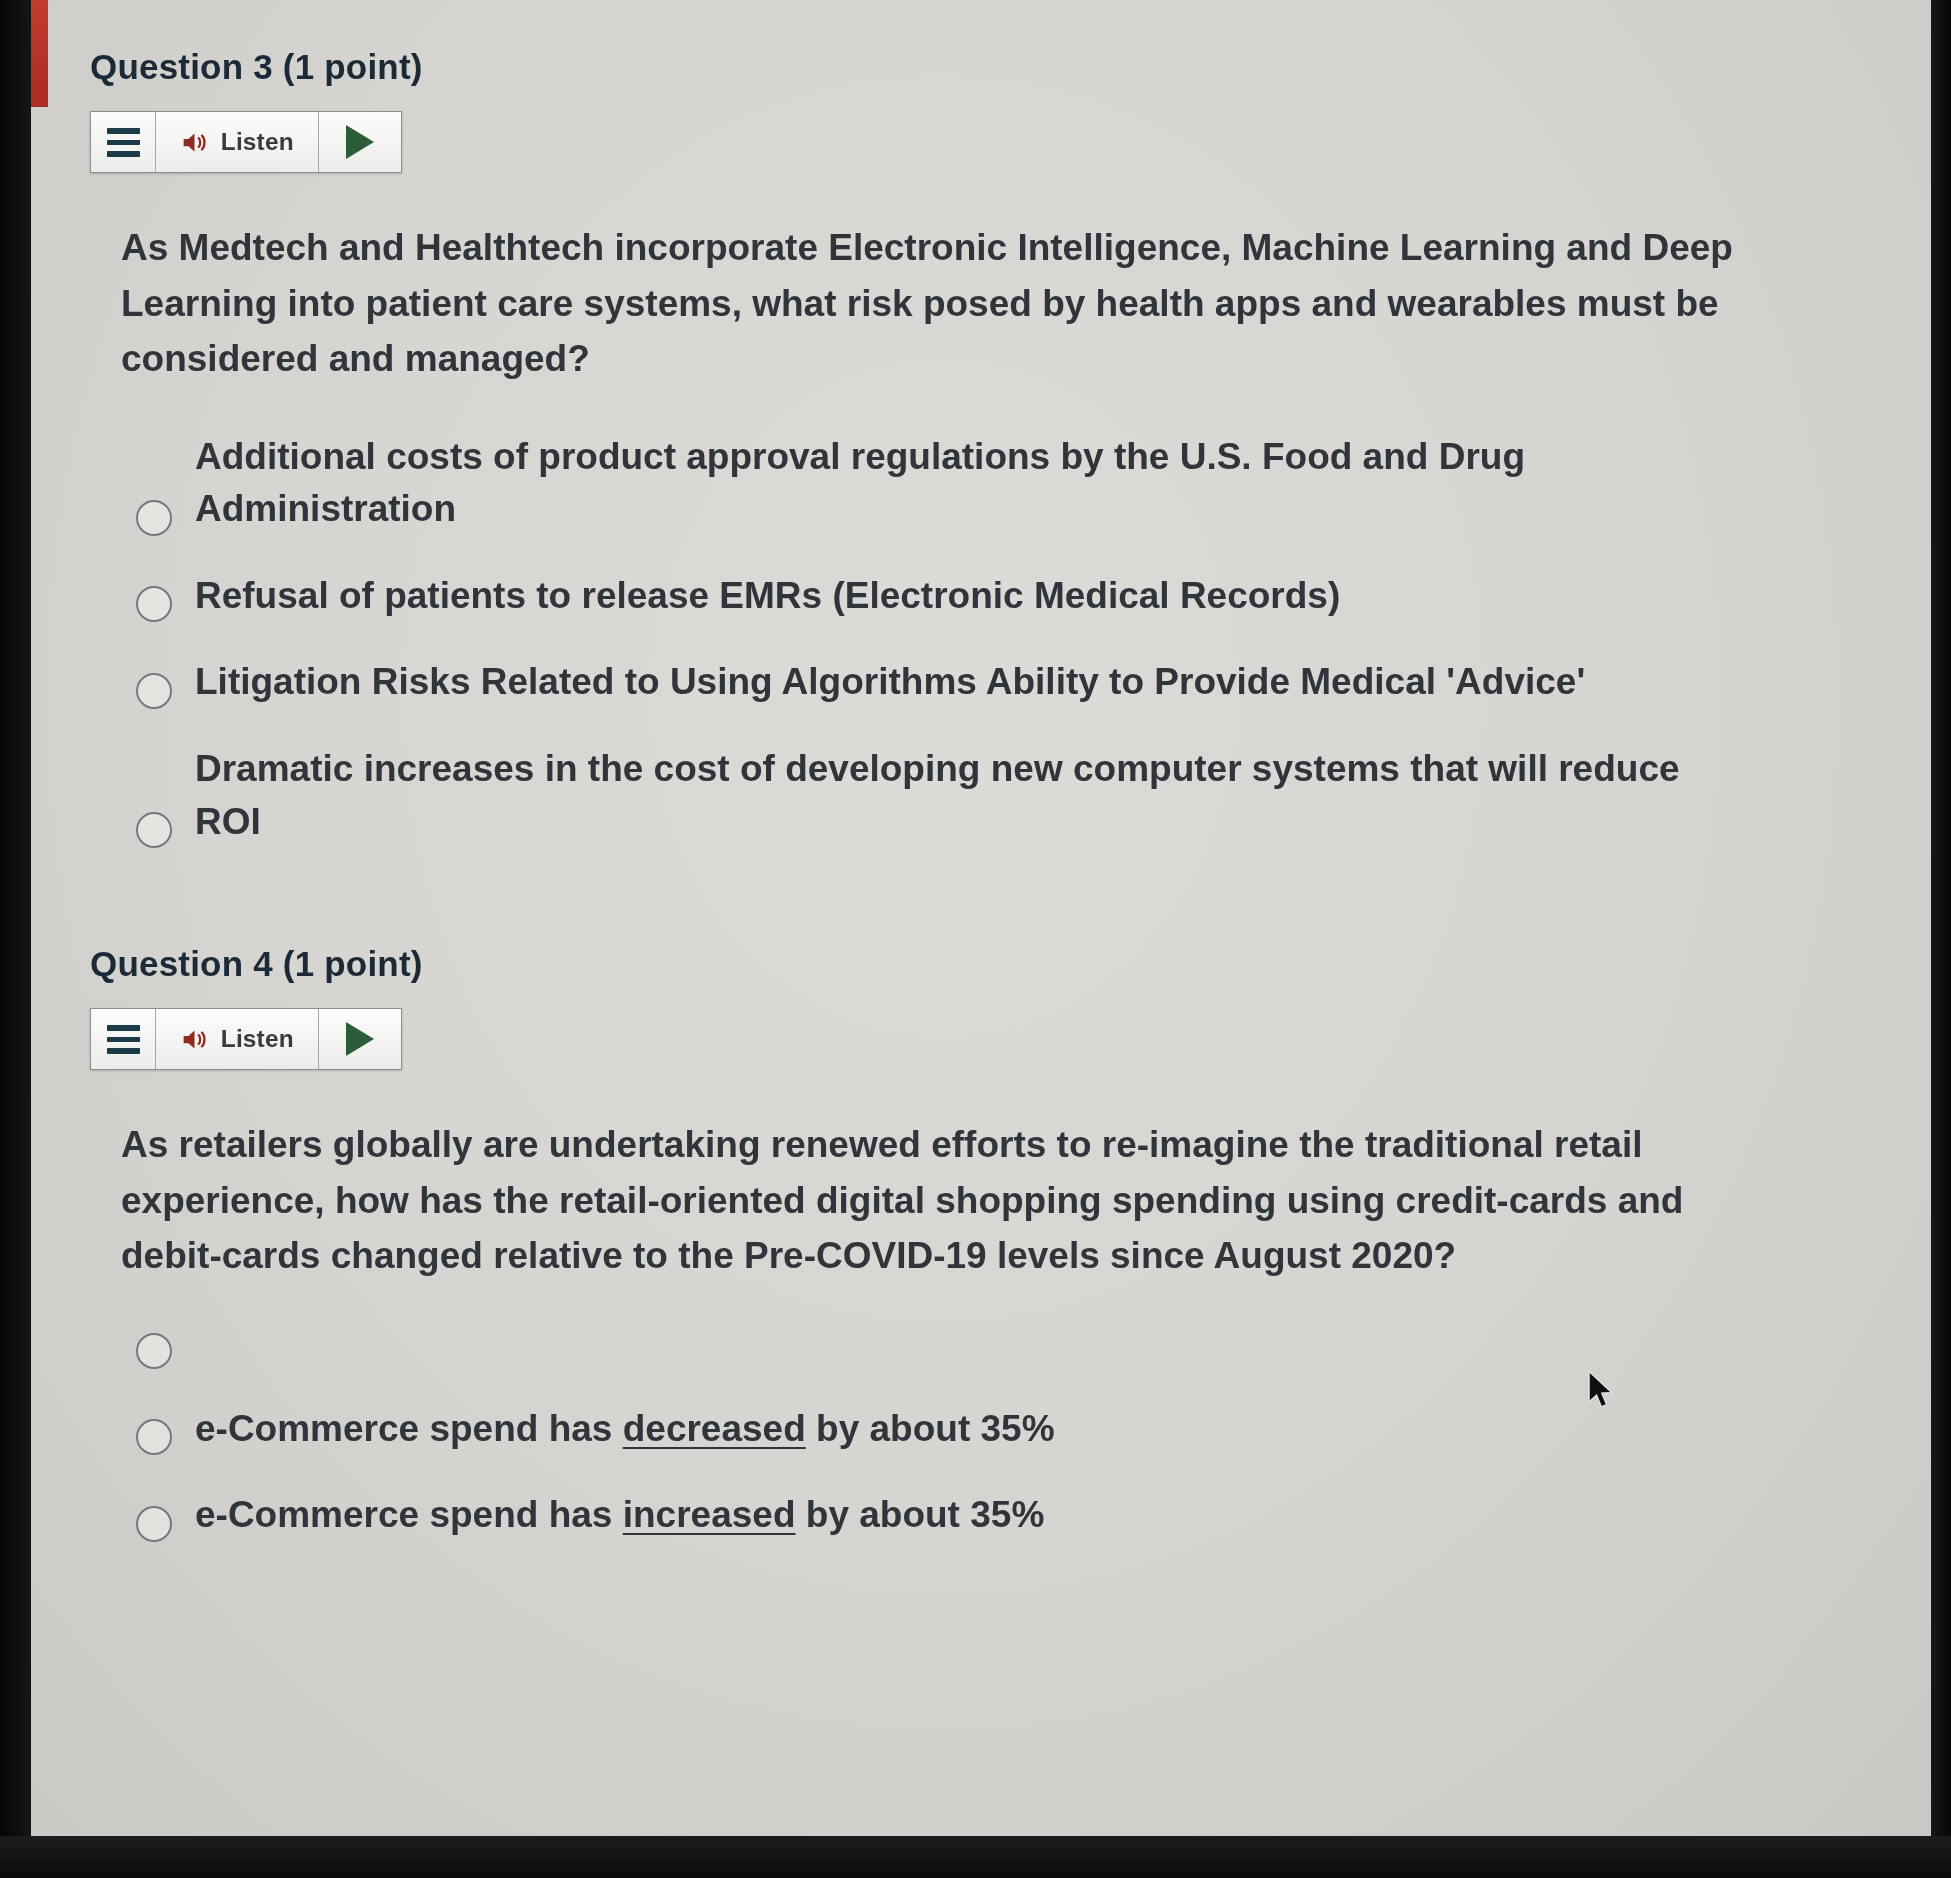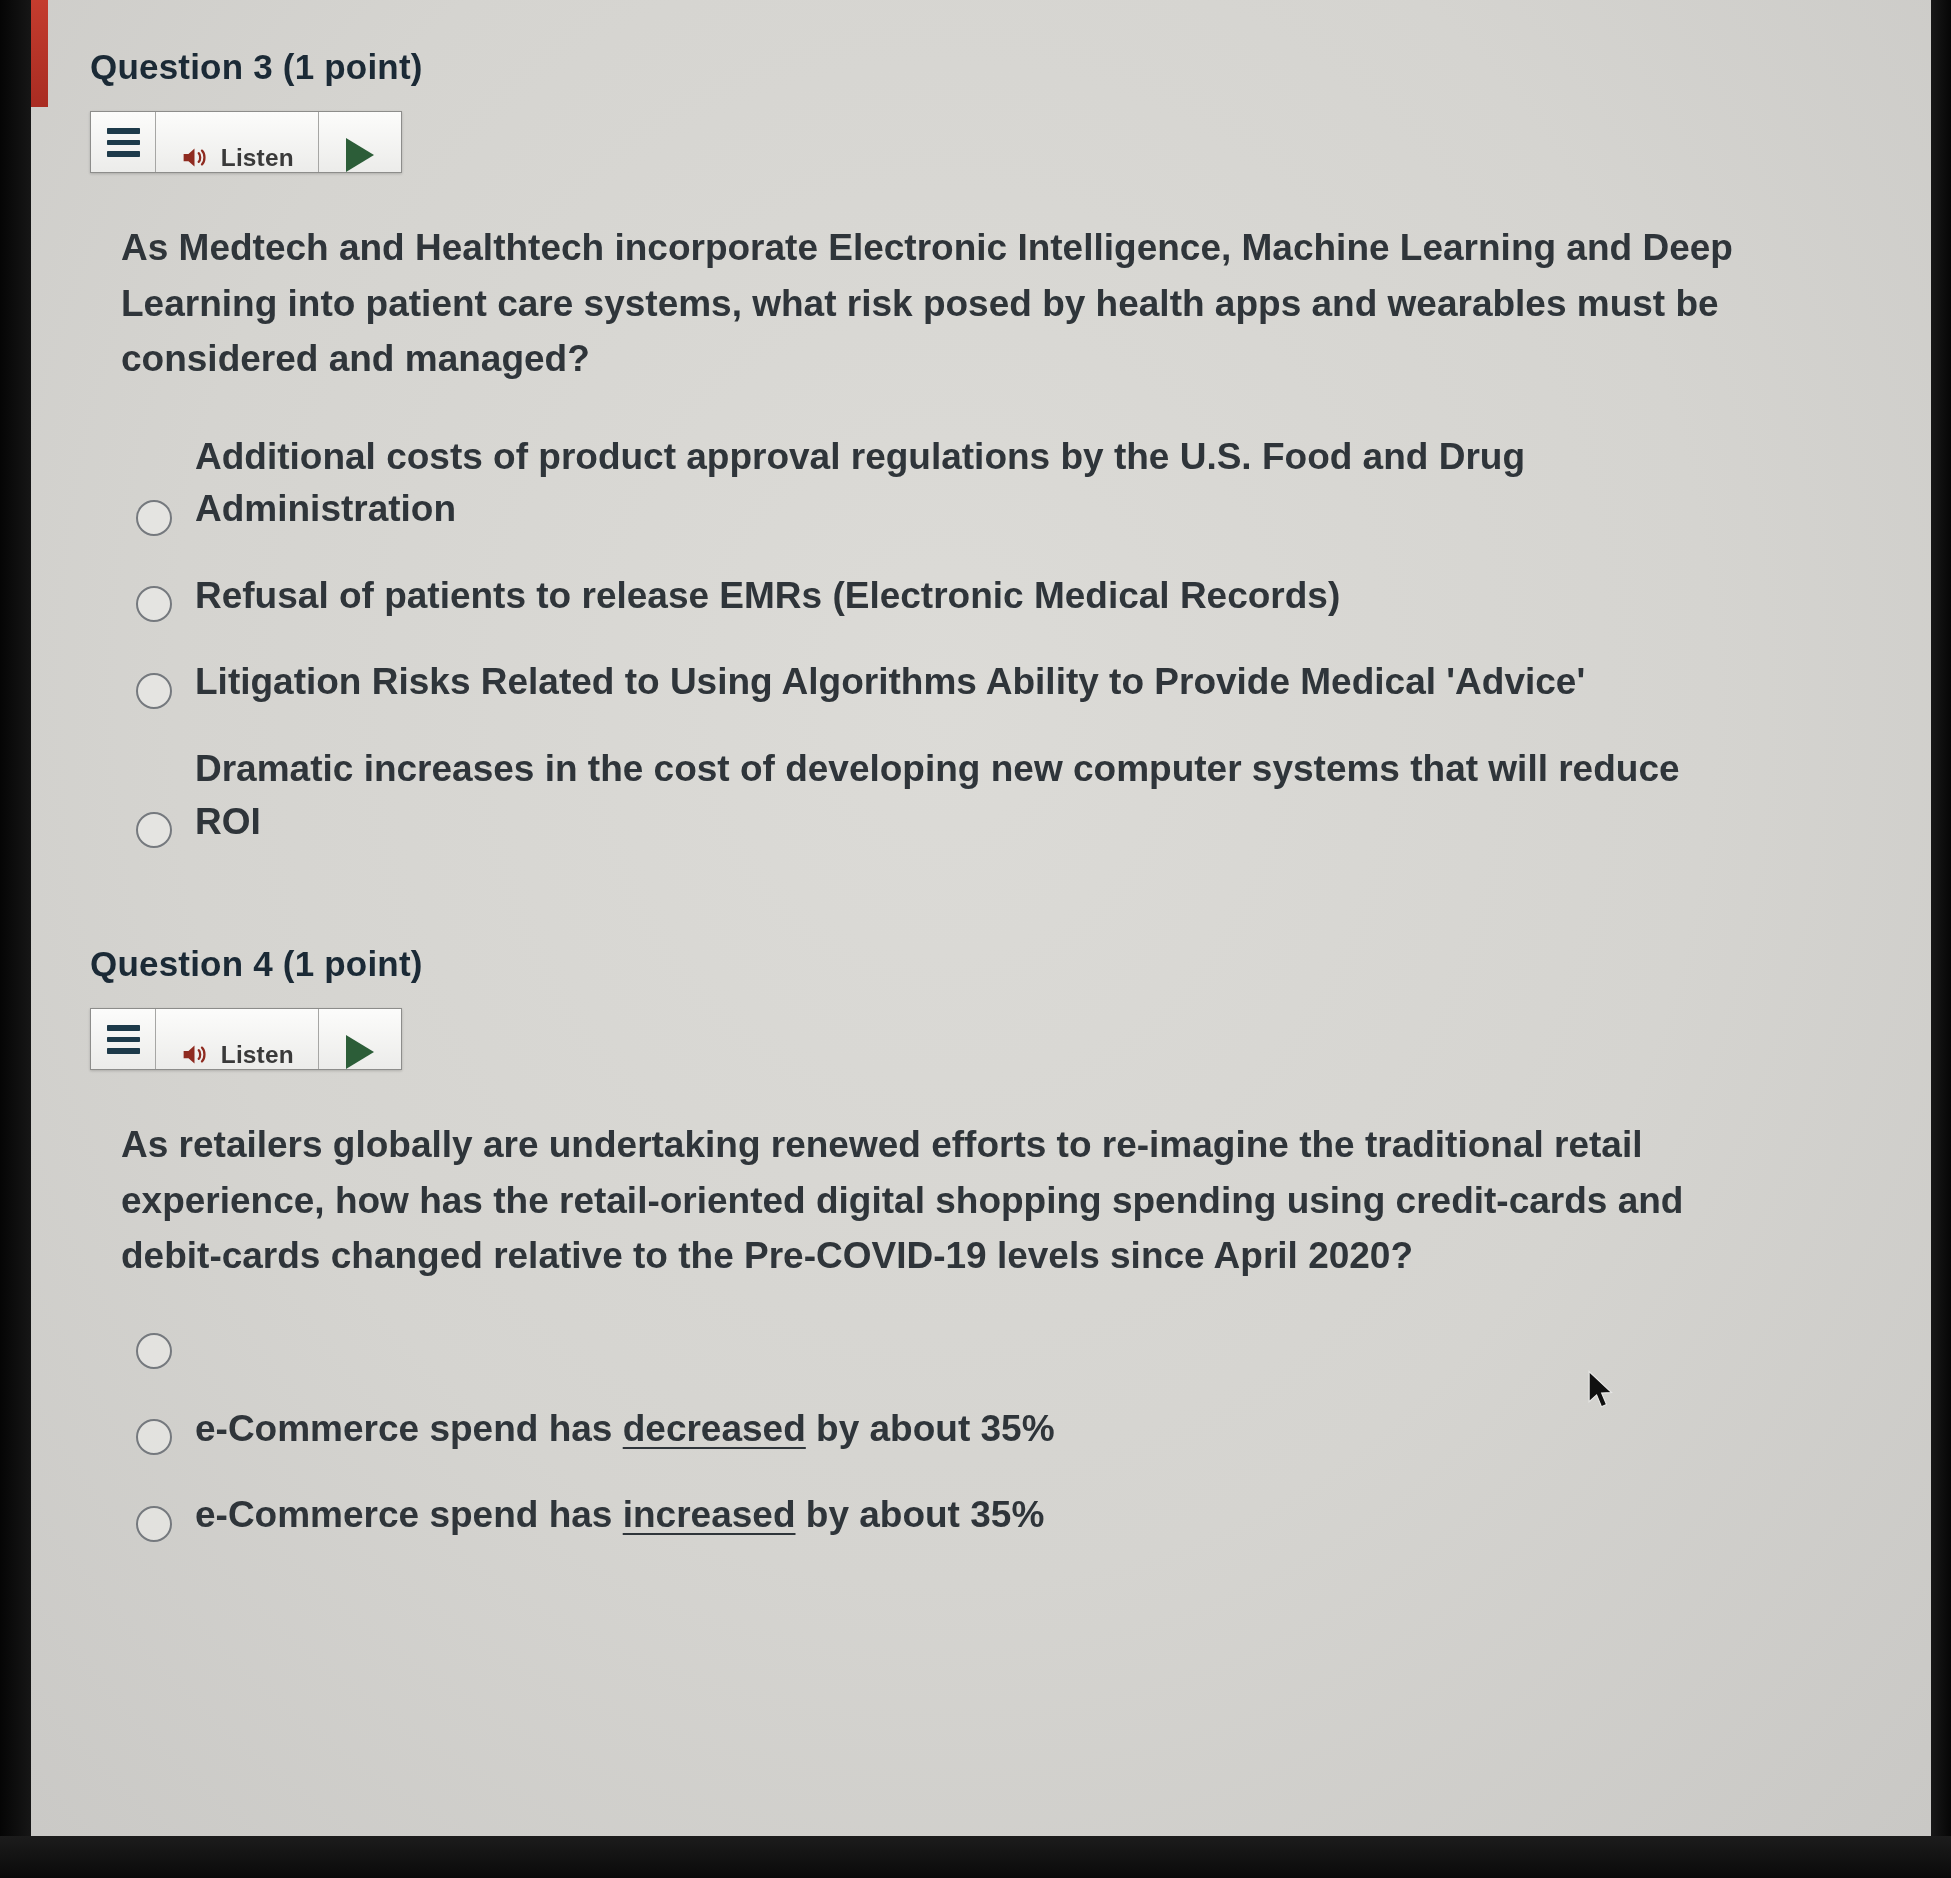--- a/index.html
+++ b/index.html
@@ -63,21 +63,21 @@
   .rs-btn {
     display: flex;
     align-items: center;
     justify-content: center;
     border: none;
     background: linear-gradient(180deg, #fcfcfb, #ececea);
     cursor: pointer;
     padding: 0;
     margin: 0;
   }
-  .rs-btn + .rs-btn { border-left: 1.6px solid #a6a6a4; align-items: flex-end; }
+  .rs-btn + .rs-btn { border-left: 1.6px solid #a6a6a4; }
   .rs-menu { width: 64px; }
   .hamburger { display: inline-flex; flex-direction: column; gap: 5.7px; }
   .hamburger i {
     display: block; width: 33px; height: 5.7px;
     background: #1d3a4a; border-radius: 0.8px;
   }
   .rs-listen { padding: 0 24.4px; gap: 11.4px; }
   .listen-label {
     font-size: 24.4px; font-weight: 700; color: #3a3a3a; letter-spacing: 0.2px;
   }
@@ -205,21 +205,21 @@
               <path d="M18.2 6.3c2.7 2.4 2.7 9 0 11.4" stroke="#8f2b20" stroke-width="1.9" fill="none" stroke-linecap="round"></path>
             </svg>
           </span>
           <span class="listen-label">Listen</span>
         </button>
         <button class="rs-btn rs-play">
           <span class="play-tri"></span>
         </button>
       </div>
 
-      <p class="q-text">As retailers globally are undertaking renewed efforts to re-imagine the traditional retail experience, how has the retail-oriented digital shopping spending using credit-cards and debit-cards changed relative to the Pre-COVID-19 levels since April 2020?</p>
+      <p class="q-text">As retailers globally are undertaking renewed efforts to re-imagine the traditional retail experience, how has the retail-oriented digital shopping spending using credit-cards and debit-cards changed relative to the Pre-COVID-19 levels since August 2020?</p>
 
       <div class="options">
         <label class="option">
           <span class="radio"></span>
         </label>
         <label class="option">
           <span class="radio"></span>
           <span class="opt-label"><span>e-Commerce spend has </span><span class="u">decreased</span><span> by about 35%</span></span>
         </label>
         <label class="option">

